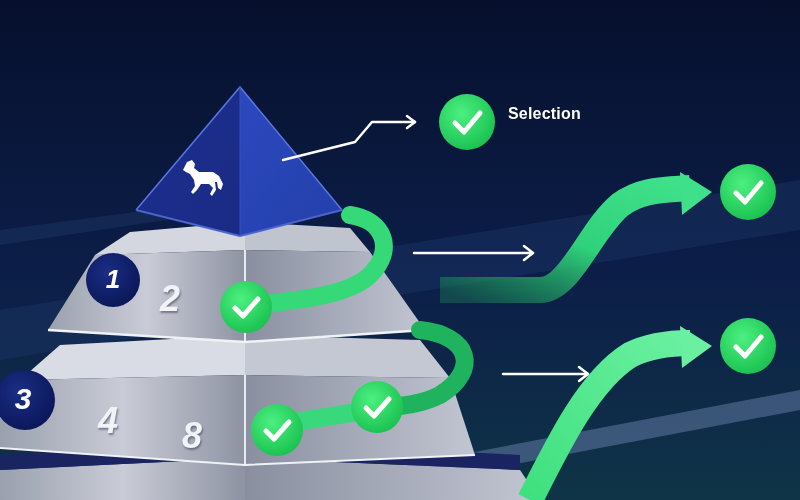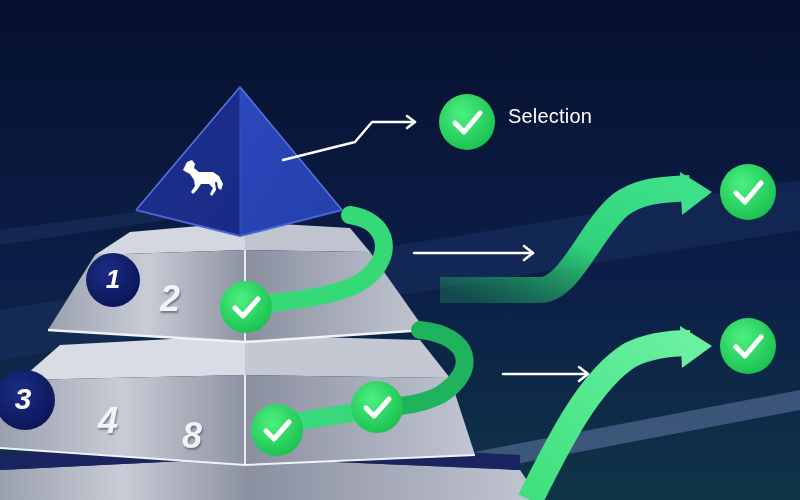--- a/index.html
+++ b/index.html
@@ -1,19 +1,19 @@
 <!DOCTYPE html>
 <html><head>
   <meta charset="utf-8">
   <style>
     html, body { margin: 0; padding: 0; }
     body { width: 800px; height: 500px; overflow: hidden; background: #07112e; font-family: "Liberation Sans", sans-serif; }
     .scene { position: relative; width: 800px; height: 500px; }
     svg.main { position: absolute; left: 0; top: 0; }
-    .label { position: absolute; color: #ffffff; font-weight: normal; font-size: 20px; letter-spacing: 0.2px; }
+    .label { position: absolute; color: #ffffff; font-weight: bold; font-size: 16px; letter-spacing: 0.2px; }
     .num { position: absolute; font-weight: bold; font-style: italic; font-size: 36px; color: #f2f3f6; text-shadow: 1px 2px 2px rgba(60,60,80,0.55); }
     .badge-num { position: absolute; font-weight: bold; font-style: italic; font-size: 26px; color: #ffffff; text-align: center; }
   </style>
 </head>
 <body>
 
 <div class="scene">
   <svg class="main" width="800" height="500" viewBox="0 0 800 500">
     <defs>
       <linearGradient id="bg" x1="0" y1="0" x2="0" y2="1">

